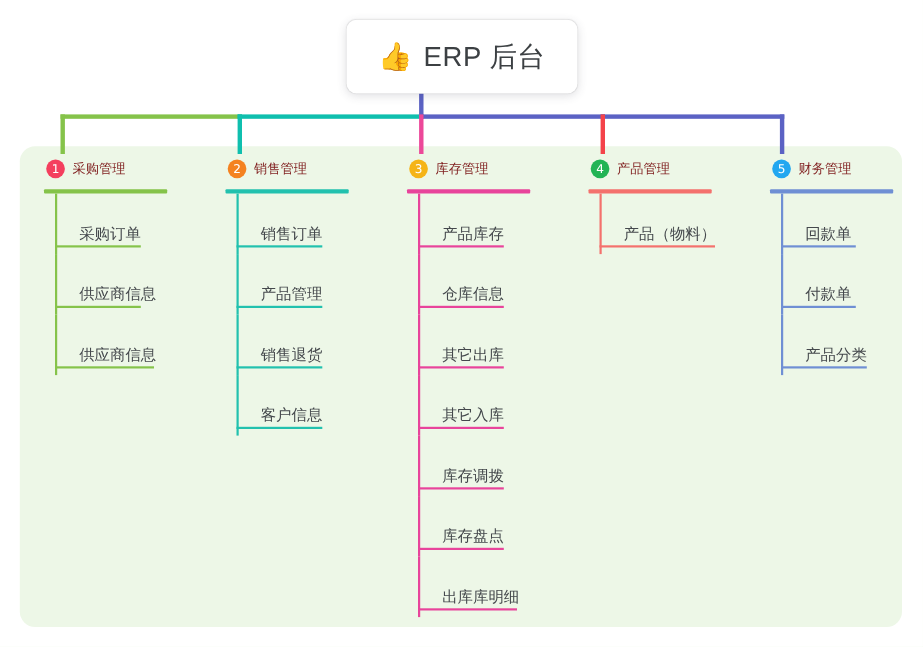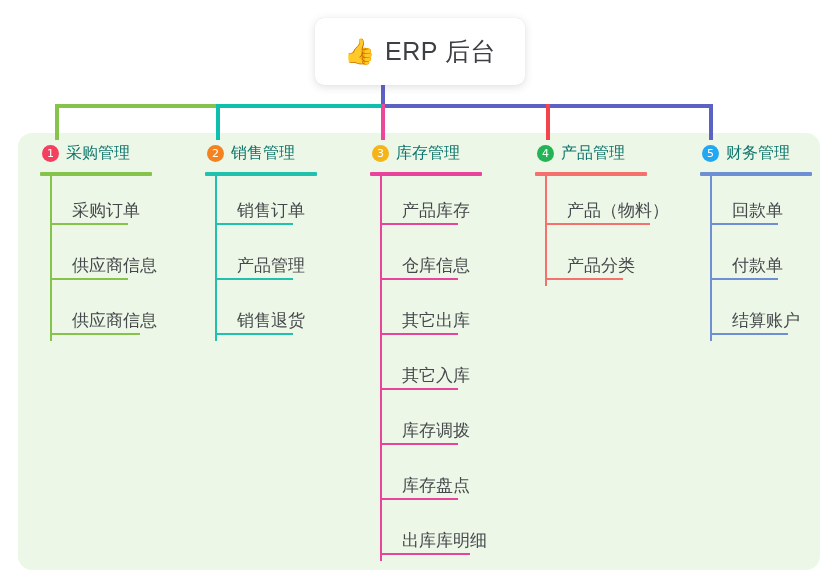--- a/index.html
+++ b/index.html
@@ -35,29 +35,29 @@
 
   
   .col{position:absolute;top:140px;z-index:4;}
   .col-head{display:flex;align-items:center;gap:7px;height:26px;padding-left:2px;}
   .badge{
     width:17px;height:17px;border-radius:50%;
     display:flex;align-items:center;justify-content:center;
     color:#fff;font-size:11px;line-height:1;flex:none;
     font-family:"DejaVu Sans",sans-serif;
   }
-  .col-title{font-size:16px;color:#0f766e;white-space:nowrap;}
+  .col-title{font-size:12px;color:#7f1d1d;white-space:nowrap;}
   .head-rule{height:4px;margin-top:6px;border-radius:1px;}
 
   .items{position:relative;margin-left:10px;padding-top:0;}
   .item{position:relative;height:55px;}
   .item .stem{position:absolute;left:0;top:0;width:2px;height:55px;}
   .item .label{
     position:absolute;left:22px;bottom:9px;
-    font-size:17px;color:#44484c;white-space:nowrap;
+    font-size:14px;color:#44484c;white-space:nowrap;
   }
   .item .rule{position:absolute;left:0;bottom:6px;height:2px;}
 </style>
 </head>
 <body>
 
 <div id="stage">
 
   <div class="panel"></div>
 
@@ -119,20 +119,25 @@
           <div class="item">
             <div class="stem" style="background: rgb(34, 193, 174);"></div>
             <div class="label">产品管理</div>
             <div class="rule" style="background: rgb(34, 193, 174); width: 78px;"></div>
           </div>
           <div class="item">
             <div class="stem" style="background: rgb(34, 193, 174);"></div>
             <div class="label">销售退货</div>
             <div class="rule" style="background: rgb(34, 193, 174); width: 78px;"></div>
           </div>
+          <div class="item">
+            <div class="stem" style="background: rgb(34, 193, 174);"></div>
+            <div class="label">客户信息</div>
+            <div class="rule" style="background: rgb(34, 193, 174); width: 78px;"></div>
+          </div>
         </div>
       </div>
       <div class="col" style="left: 370px; width: 160px;">
         <div class="col-head">
           <span class="badge" style="background: rgb(245, 180, 23);">3</span>
           <span class="col-title">库存管理</span>
         </div>
         <div class="head-rule" style="background: rgb(232, 68, 155); width: 112px;"></div>
         <div class="items">
           <div class="item">
@@ -177,25 +182,20 @@
           <span class="badge" style="background: rgb(34, 180, 85);">4</span>
           <span class="col-title">产品管理</span>
         </div>
         <div class="head-rule" style="background: rgb(244, 113, 109); width: 112px;"></div>
         <div class="items">
           <div class="item">
             <div class="stem" style="background: rgb(244, 113, 109);"></div>
             <div class="label">产品（物料）</div>
             <div class="rule" style="background: rgb(244, 113, 109); width: 105px;"></div>
           </div>
-          <div class="item">
-            <div class="stem" style="background: rgb(244, 113, 109);"></div>
-            <div class="label">产品分类</div>
-            <div class="rule" style="background: rgb(244, 113, 109); width: 78px;"></div>
-          </div>
         </div>
       </div>
       <div class="col" style="left: 700px; width: 150px;">
         <div class="col-head">
           <span class="badge" style="background: rgb(34, 167, 240);">5</span>
           <span class="col-title">财务管理</span>
         </div>
         <div class="head-rule" style="background: rgb(111, 143, 212); width: 112px;"></div>
         <div class="items">
           <div class="item">
@@ -203,20 +203,20 @@
             <div class="label">回款单</div>
             <div class="rule" style="background: rgb(111, 143, 212); width: 68px;"></div>
           </div>
           <div class="item">
             <div class="stem" style="background: rgb(111, 143, 212);"></div>
             <div class="label">付款单</div>
             <div class="rule" style="background: rgb(111, 143, 212); width: 68px;"></div>
           </div>
           <div class="item">
             <div class="stem" style="background: rgb(111, 143, 212);"></div>
-            <div class="label">结算账户</div>
+            <div class="label">产品分类</div>
             <div class="rule" style="background: rgb(111, 143, 212); width: 78px;"></div>
           </div>
         </div>
       </div>
     </div>
 
 </div>
 
 </body></html>

